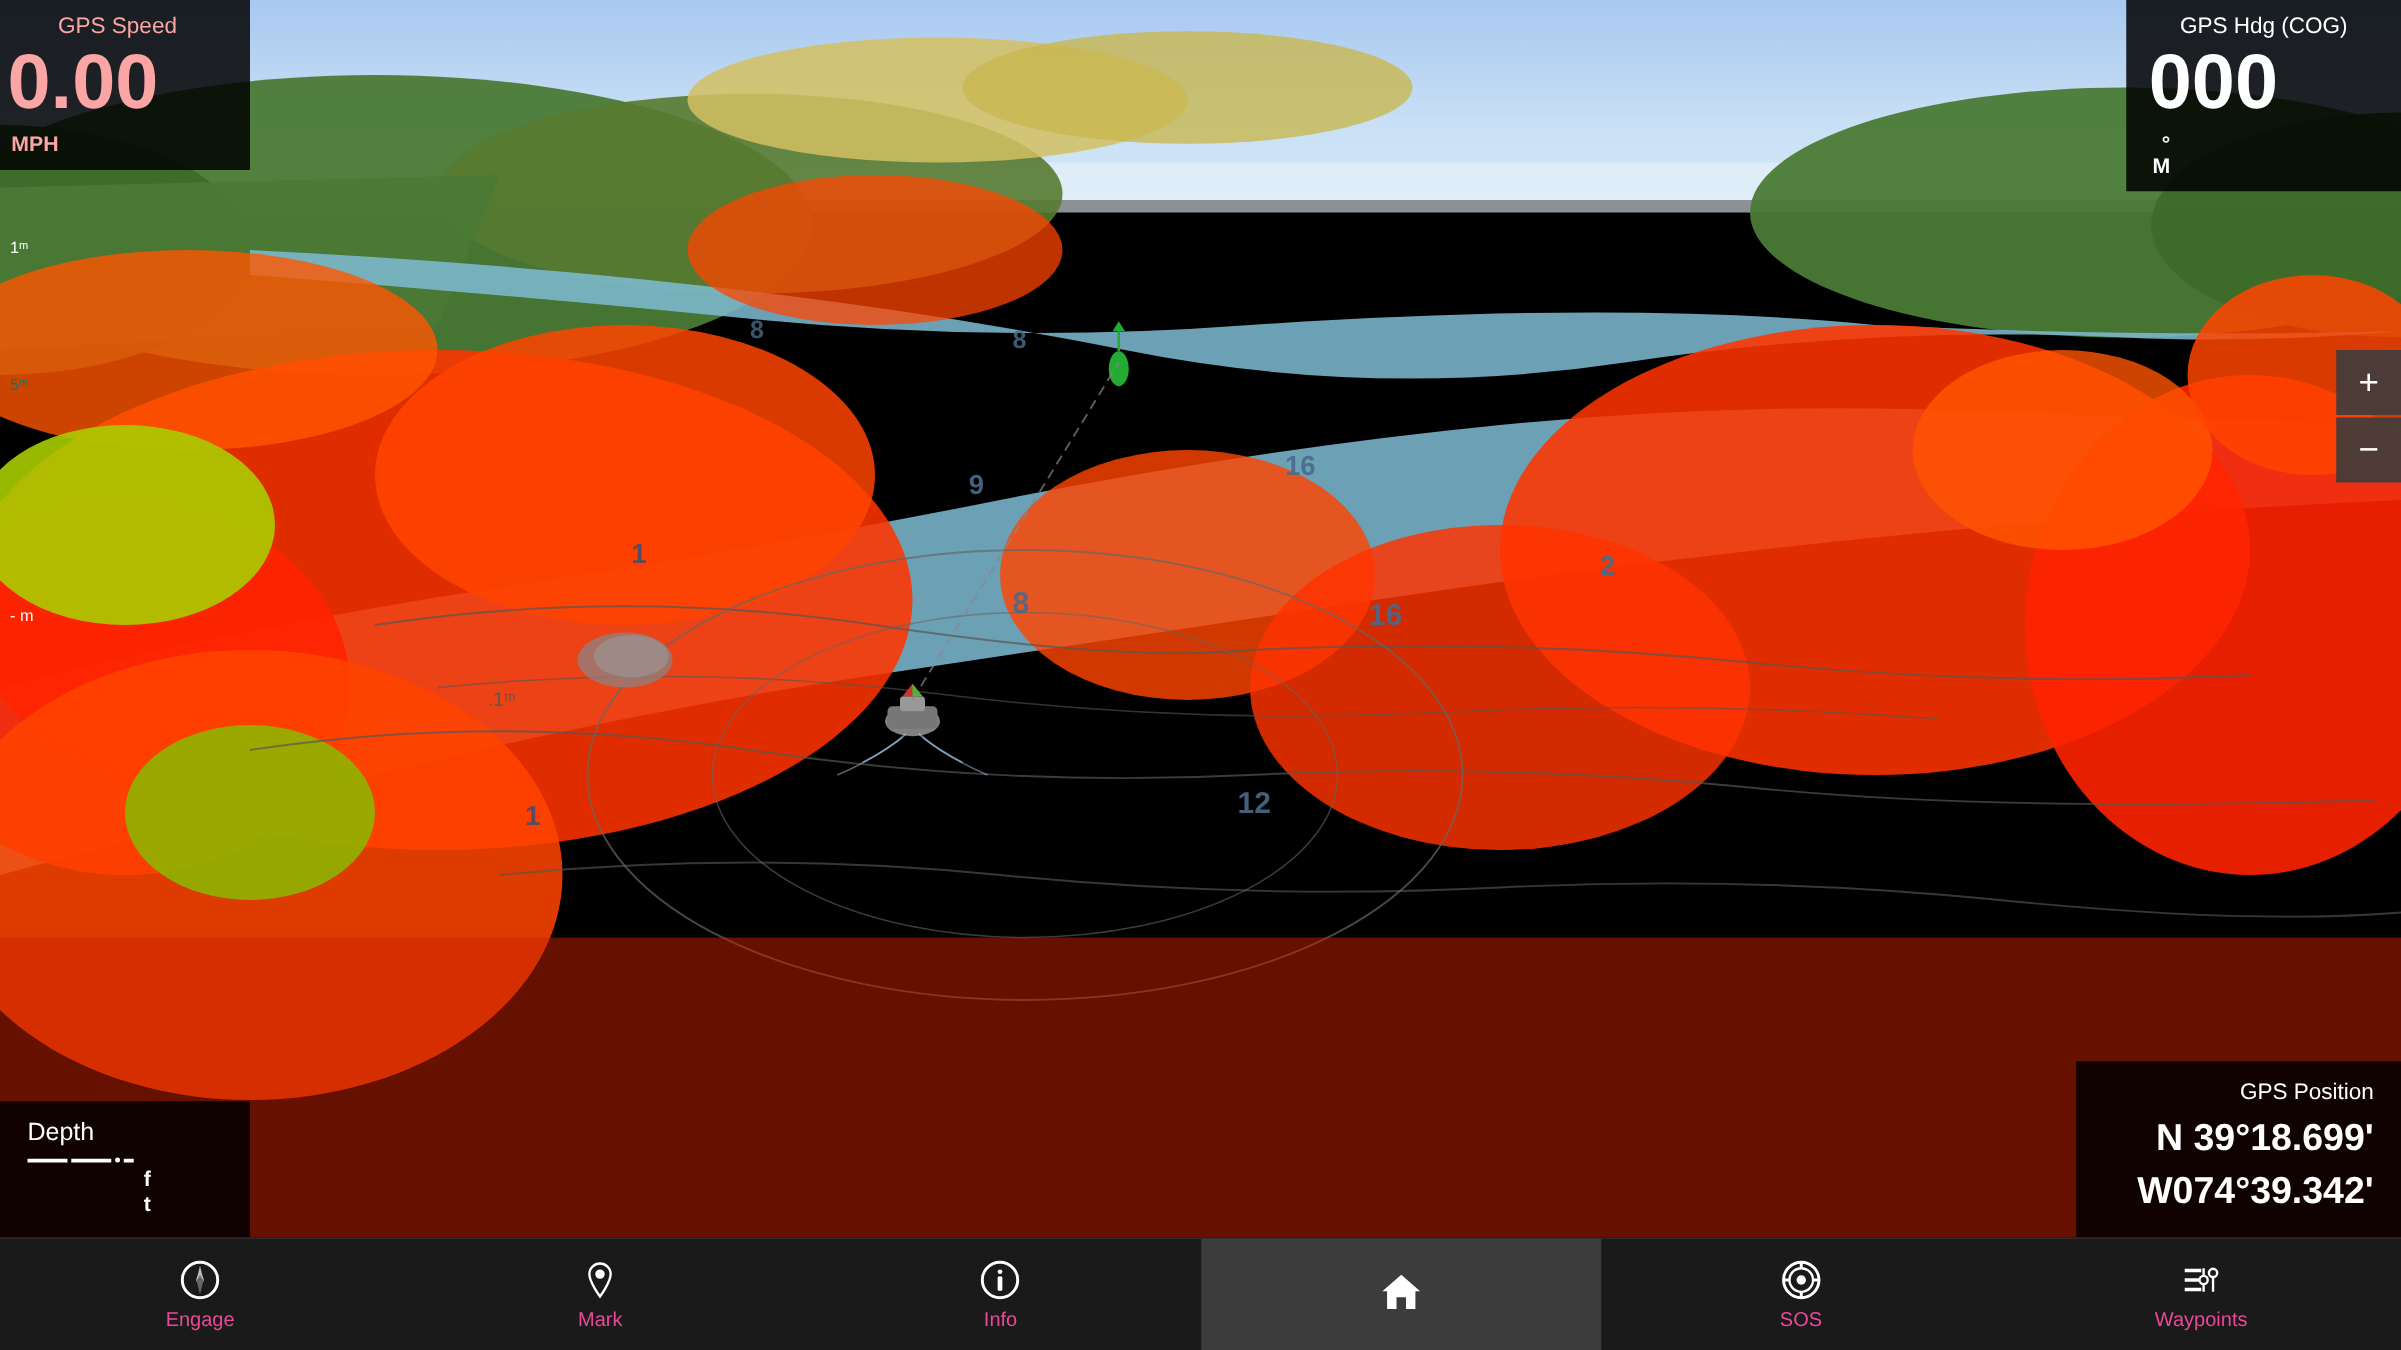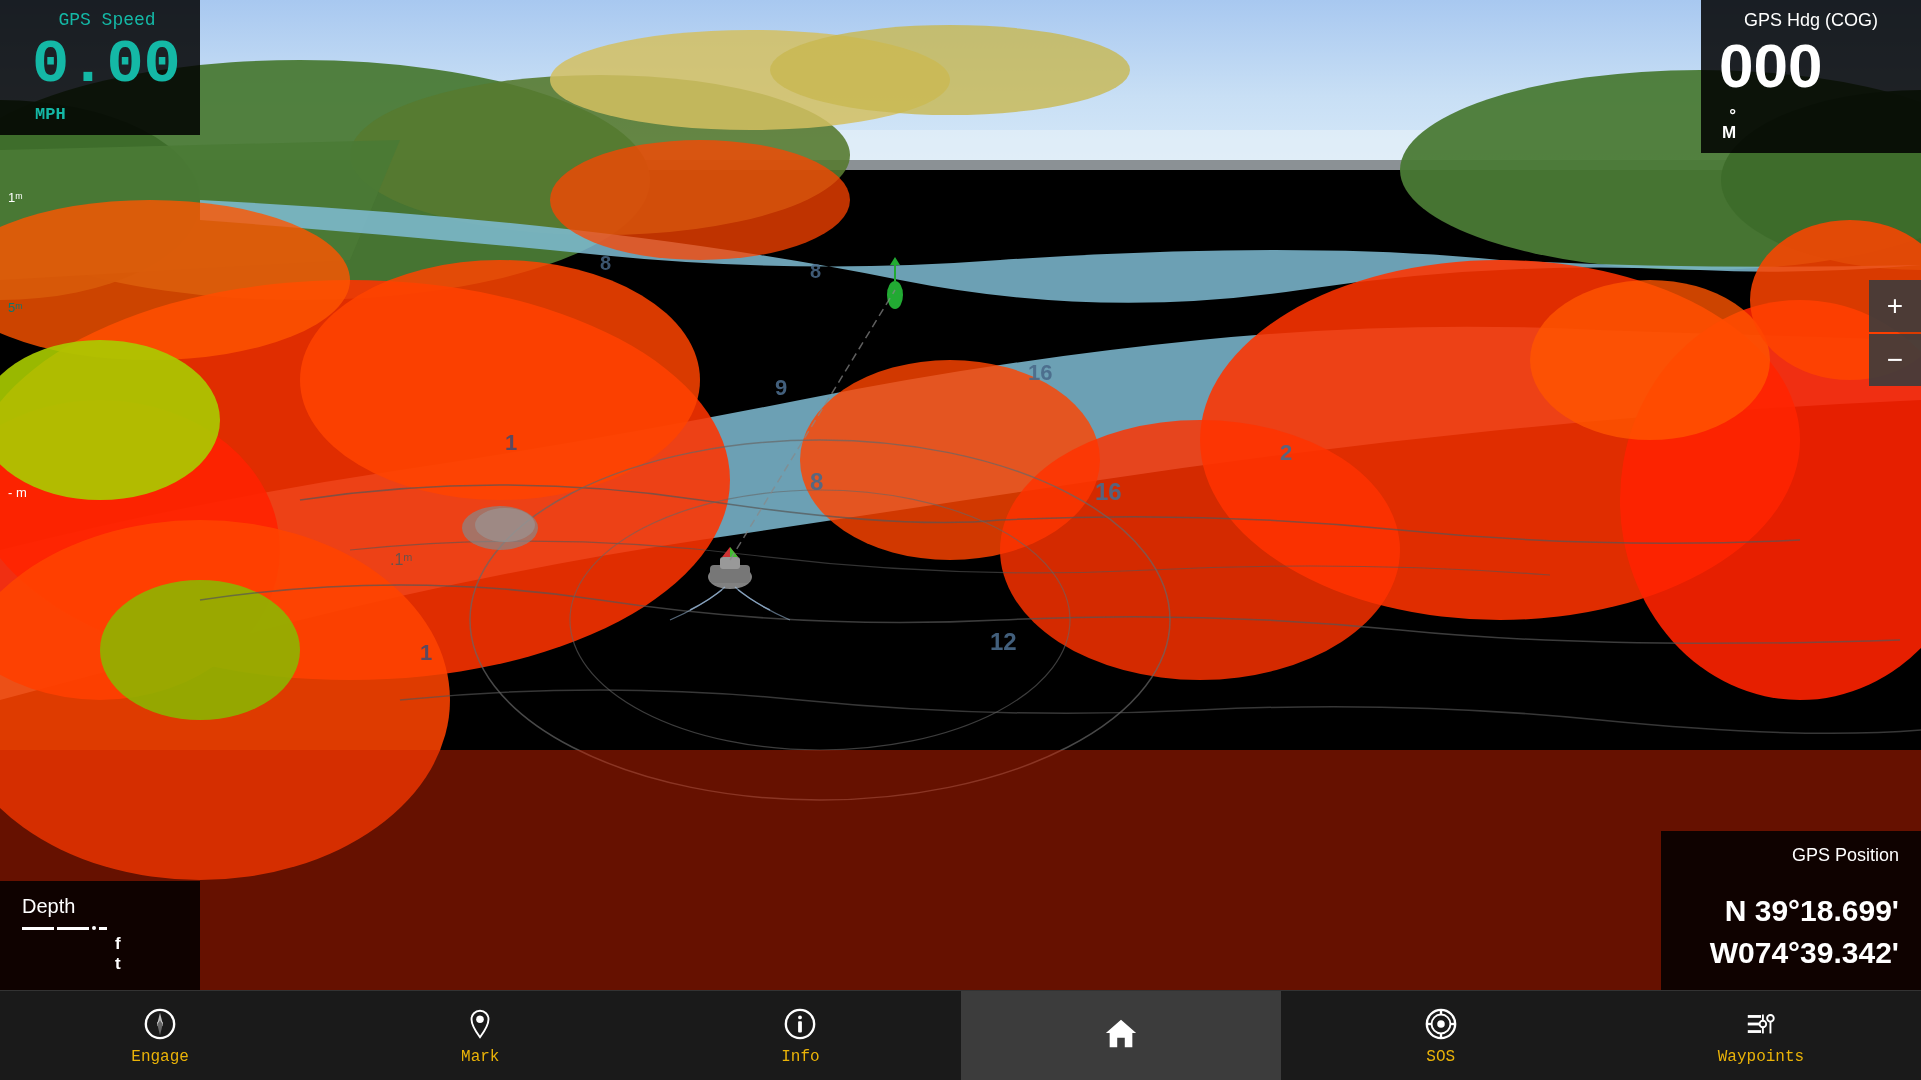--- a/index.html
+++ b/index.html
@@ -19,24 +19,23 @@
       width: 1921px;
       height: 990px;
       overflow: hidden;
     }
 
     
     .widget-top-left {
       position: absolute;
       top: 0; left: 0;
       background: rgba(0,0,0,0.85);
-      color: #14b8a6;
-      padding: 10px 18px 12px 32px;
+      color: #fca5a5;
+      padding: 10px 18px 12px 6px;
       min-width: 200px;
-      font-family: Liberation Mono, monospace;
     }
     .widget-title {
       font-size: 18px;
       font-weight: normal;
       text-align: center;
       margin-bottom: 4px;
     }
     .widget-value {
       font-size: 62px;
       font-weight: bold;
@@ -105,21 +104,21 @@
       bottom: 90px;
       right: 0;
       background: rgba(0,0,0,0.85);
       color: #fff;
       padding: 14px 22px 16px 22px;
       min-width: 260px;
       text-align: right;
     }
     .gps-pos-title {
       font-size: 18px;
-      margin-bottom: 24px;
+      margin-bottom: 6px;
     }
     .gps-pos-value {
       font-size: 30px;
       font-weight: bold;
       line-height: 1.4;
     }
 
     
     .scale-left {
       position: absolute;
@@ -173,22 +172,21 @@
     }
     .nav-icon {
       width: 36px;
       height: 36px;
       display: flex;
       align-items: center;
       justify-content: center;
     }
     .nav-label {
       font-size: 16px;
-      color: #eab308;
-      font-family: Liberation Mono, monospace;
+      color: #ec4899;
     }
 
     
     .nav-svg {
       width: 34px;
       height: 34px;
       fill: #fff;
       stroke: none;
     }
 

